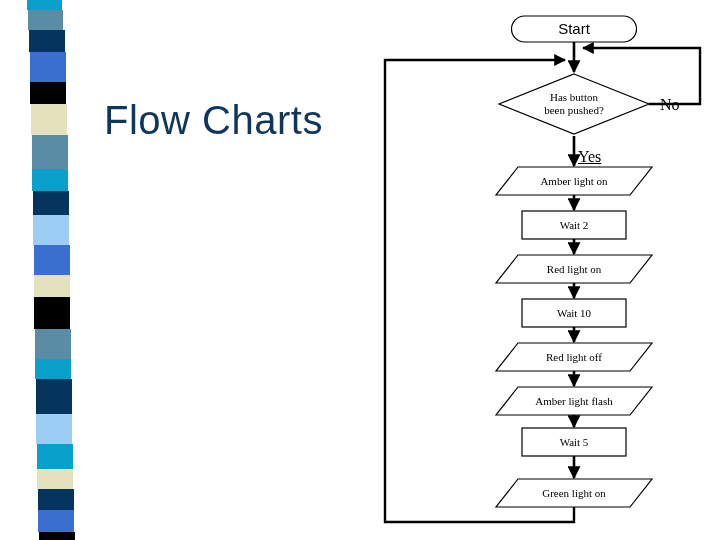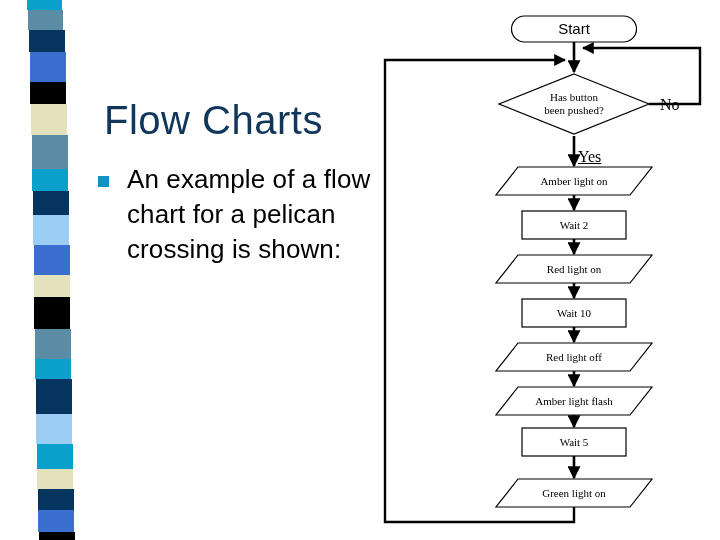--- a/index.html
+++ b/index.html
@@ -111,24 +111,20 @@
       <div class="deco-band" style="top: 414px; left: 36px; width: 36px; height: 30px; background: rgb(156, 205, 245);"></div>
       <div class="deco-band" style="top: 444px; left: 37px; width: 36px; height: 25px; background: rgb(10, 160, 204);"></div>
       <div class="deco-band" style="top: 469px; left: 37px; width: 36px; height: 20px; background: rgb(228, 225, 189);"></div>
       <div class="deco-band" style="top: 489px; left: 38px; width: 36px; height: 21px; background: rgb(5, 53, 94);"></div>
       <div class="deco-band" style="top: 510px; left: 38px; width: 36px; height: 22px; background: rgb(58, 111, 208);"></div>
       <div class="deco-band" style="top: 532px; left: 39px; width: 36px; height: 8px; background: rgb(0, 0, 0);"></div>
     </div>
 
   <div id="page-title" style="color: rgb(17, 54, 92);">Flow Charts</div>
 
-  <div id="body-bullet">
-    <div id="bullet-marker" style="background: rgb(21, 146, 196);"></div>
-    <div id="bullet-text">An example of a flow chart for a pelican crossing is shown:</div>
-  </div>
 
   <svg id="flowchart" viewBox="0 0 720 540" width="720" height="540" xmlns="http://www.w3.org/2000/svg">
     <defs>
       <marker id="arrow" viewBox="0 0 10 10" refX="9" refY="5" markerWidth="5" markerHeight="5" orient="auto-start-reverse">
         <path d="M 0 0 L 10 5 L 0 10 z" fill="#000000"></path>
       </marker>
     </defs>
 
     <g id="fc-shapes" fill="#ffffff" stroke="#000000" stroke-width="1.2">
         <rect x="511.5" y="16" width="125" height="26" rx="13" ry="13"></rect>

